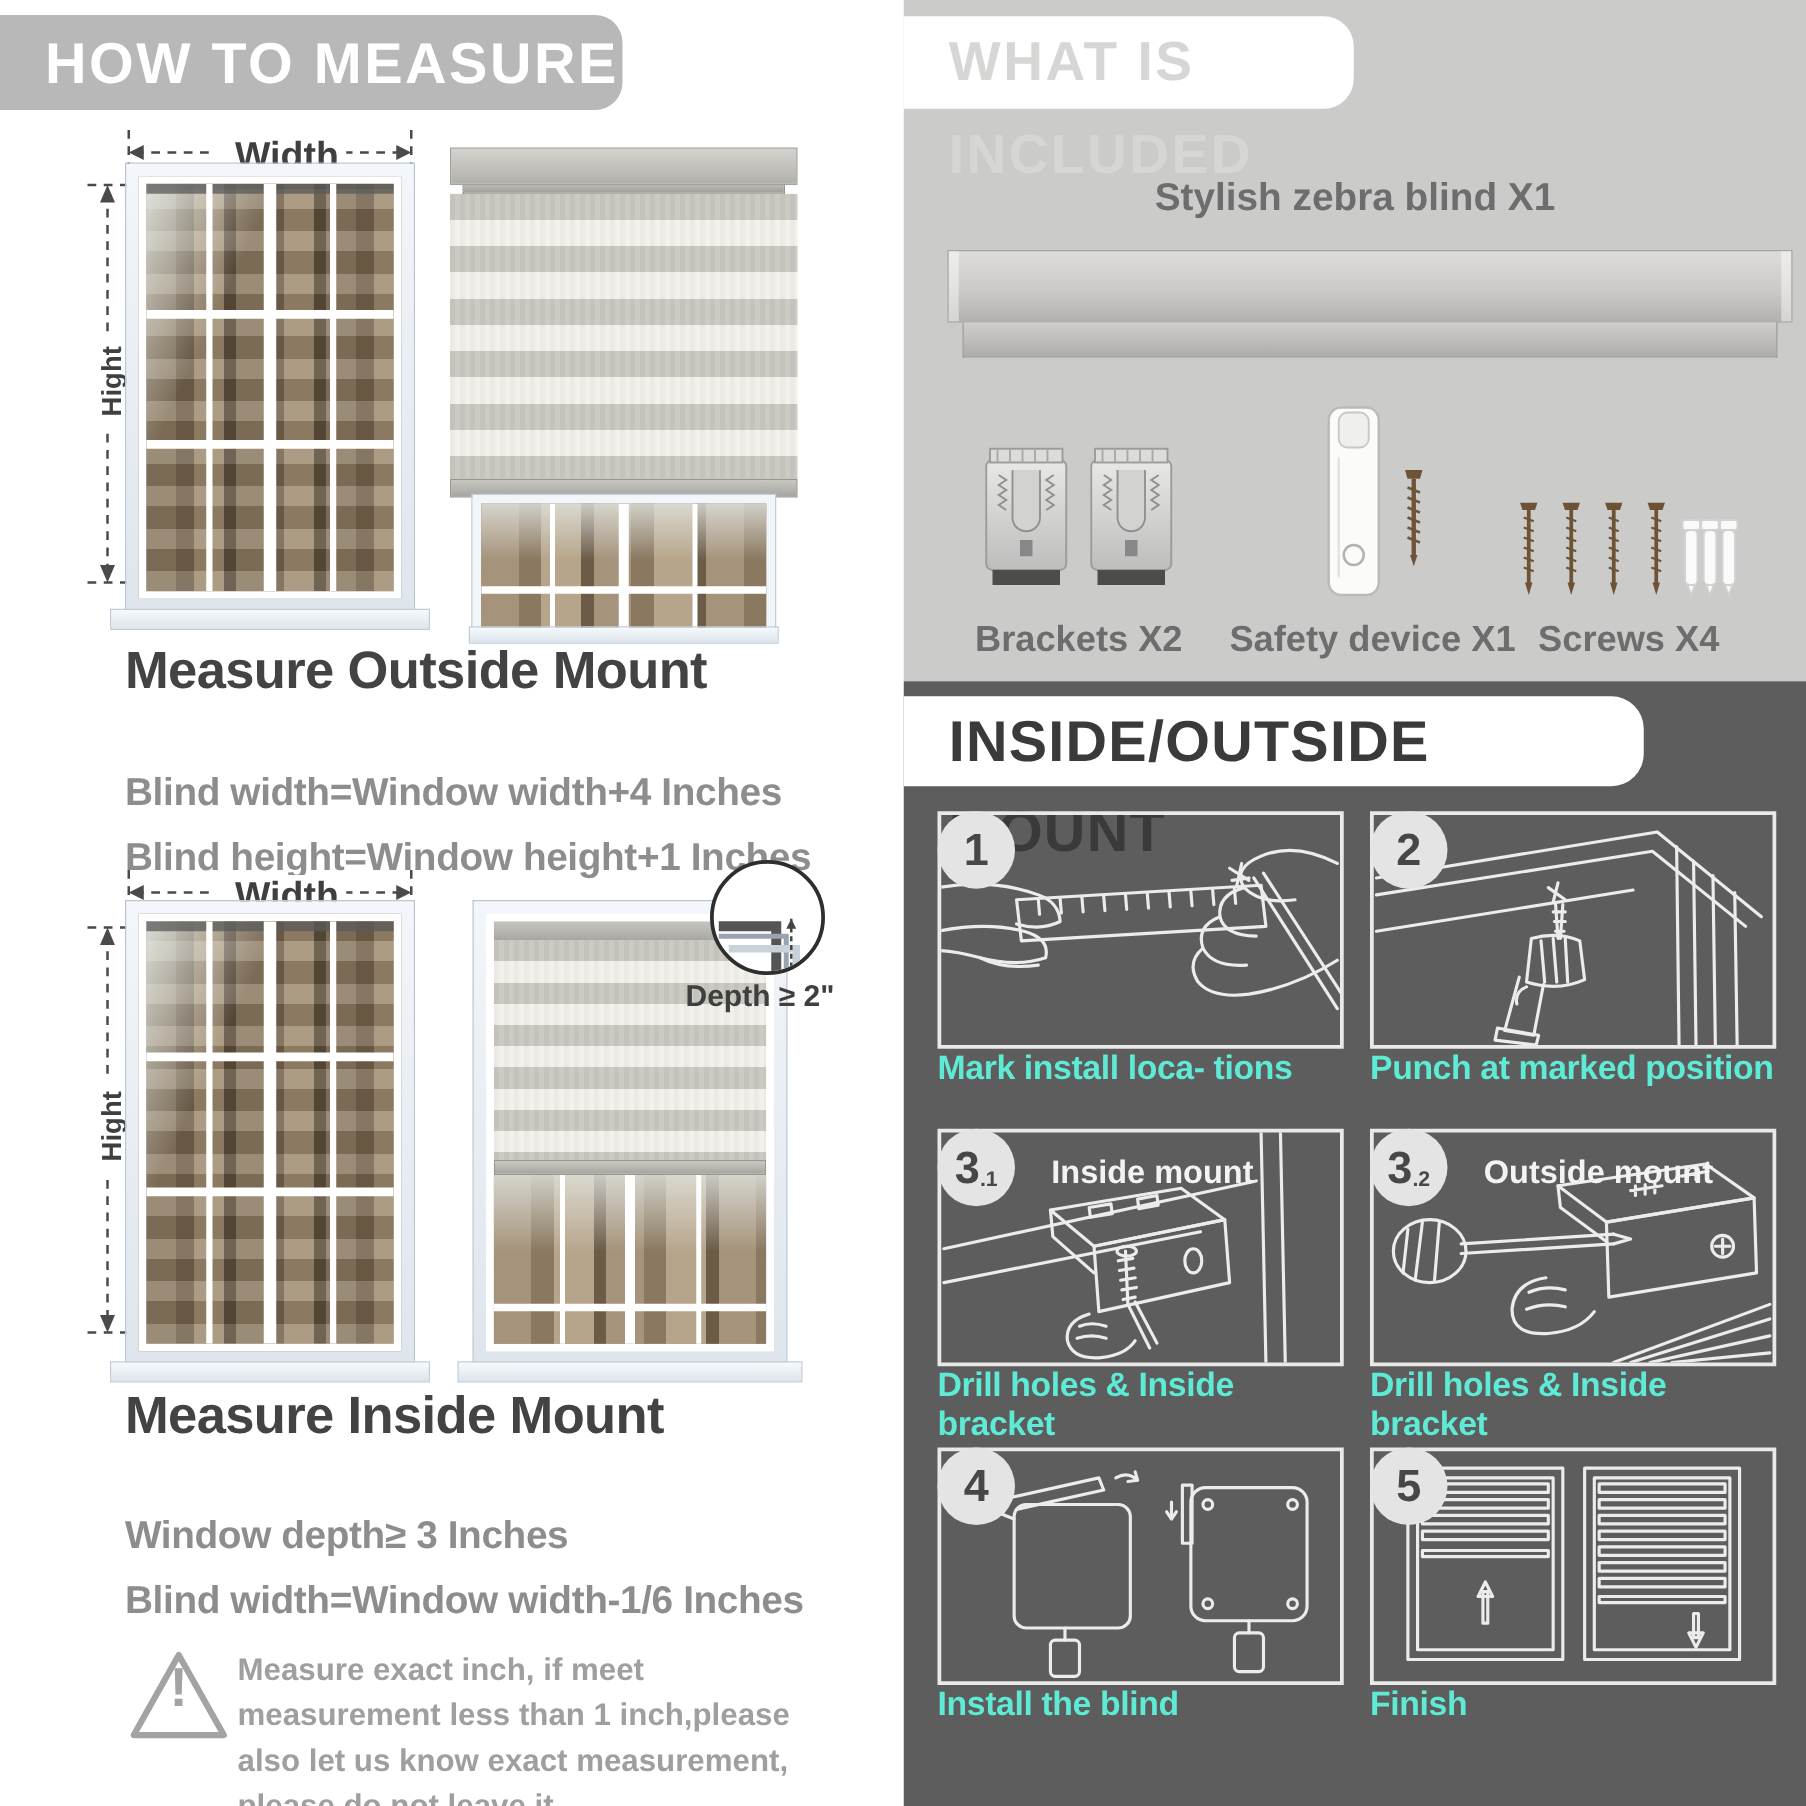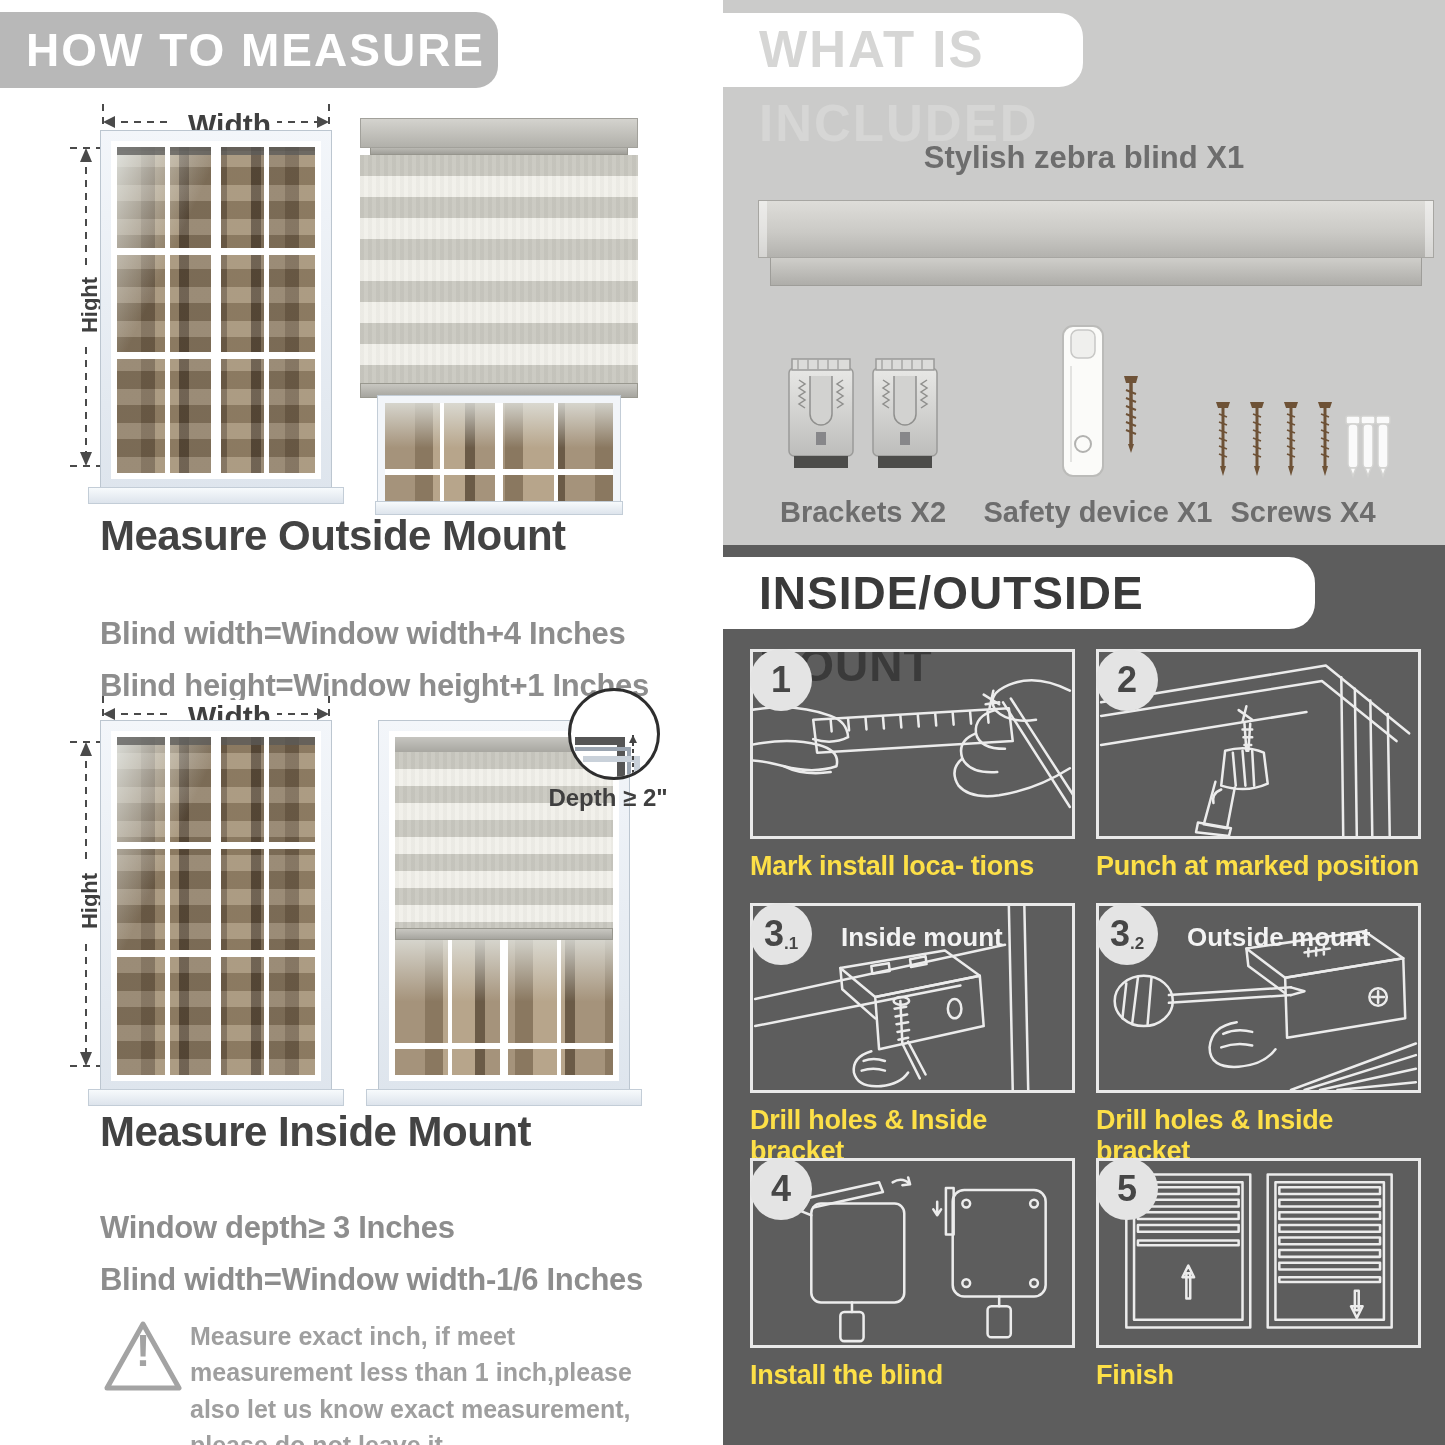--- a/index.html
+++ b/index.html
@@ -3,21 +3,21 @@
 <meta charset="utf-8">
 <style>
   html,body{margin:0;padding:0;background:#fff;}
   #page{position:relative;width:1445px;height:1445px;background:#ffffff;overflow:hidden;
         font-family:"Liberation Sans",sans-serif;font-weight:700;}
   .abs{position:absolute;}
 
   
   .h1bar{position:absolute;left:0;top:12px;width:498px;height:76px;background:#b8b8b8;
          border-radius:0 22px 22px 0;color:#fff;font-size:46px;letter-spacing:2px;
-         line-height:76px;padding-left:26px;box-sizing:border-box;}
+         line-height:76px;padding-left:36px;box-sizing:border-box;}
   .mtitle{position:absolute;left:100px;font-size:42px;color:#434343;letter-spacing:-0.5px;}
   .mline{position:absolute;left:100px;font-size:31px;color:#8d8d8d;letter-spacing:-0.3px;margin-top:46px;}
 
   
   .window{position:absolute;background:linear-gradient(#f3f6fa,#dee5ed);
           border:1px solid #bcc6d0;padding:10px;box-sizing:border-box;}
   .sash{position:relative;width:100%;height:100%;border:6px solid #fff;box-sizing:border-box;
         overflow:hidden;}
   .photo1{background:
       linear-gradient(115deg, rgba(236,241,239,.85) 0%, rgba(236,241,239,0) 30%),
@@ -62,21 +62,21 @@
 
   
   .warntext{position:absolute;left:190px;top:1318px;width:470px;font-size:25px;
       color:#9f9f9f;line-height:1.45;}
   .warnbang{position:absolute;left:100px;top:1326px;width:86px;text-align:center;
       font-size:44px;color:#a3a3a3;}
 
   
   .included{position:absolute;left:723px;top:0;width:722px;height:545px;background:#cbcbca;}
   .band1{position:absolute;left:0;top:13px;width:360px;height:74px;background:#fff;
-         border-radius:0 24px 24px 0;color:#d6d6d5;font-size:51px;letter-spacing:2px;
+         border-radius:0 24px 24px 0;color:#d6d6d5;font-size:44px;letter-spacing:2px;
          line-height:74px;padding-left:36px;box-sizing:border-box;}
   .blindtitle{position:absolute;left:0;top:140px;width:100%;text-align:center;
          font-size:31px;color:#6d6d6d;}
   .rail1{position:absolute;left:35px;top:200px;width:676px;height:58px;
          background:linear-gradient(180deg,#deddd9,#cbcac6 55%,#b3b2ae);
          border:1px solid #a7a6a2;box-sizing:border-box;}
   .rail1::before,.rail1::after{content:"";position:absolute;top:0;bottom:0;width:8px;background:rgba(255,255,255,.45);}
   .rail1::before{left:0;} .rail1::after{right:0;}
   .rail2{position:absolute;left:47px;top:258px;width:652px;height:28px;
          background:linear-gradient(180deg,#cfceca,#aeada9);
@@ -90,21 +90,21 @@
   .band2{position:absolute;left:0;top:12px;width:592px;height:72px;background:#fff;
          border-radius:0 26px 26px 0;color:#3a3a3a;font-size:46px;letter-spacing:1px;
          line-height:72px;padding-left:36px;box-sizing:border-box;}
   .step{position:absolute;width:325px;}
   .panelbox{position:relative;width:325px;height:190px;border:3px solid #e9e9e9;box-sizing:border-box;}
   .badge{position:absolute;left:-3px;top:-3px;width:62px;height:62px;border-radius:50%;
          background:#e4e4e4;color:#474747;display:flex;align-items:center;justify-content:center;
          font-size:36px;}
   .badge .sub{font-size:17px;align-self:flex-end;margin-bottom:11px;}
   .plabel{position:absolute;left:88px;top:16px;color:#f3f3f3;font-size:26px;}
-  .caption{margin-top:12px;color:#fde047;font-size:27px;letter-spacing:-0.3px;}
+  .caption{color:#5eead4;font-size:27px;letter-spacing:-0.3px;}
   .art{position:absolute;inset:0;width:100%;height:100%;}
   .lineart *{stroke:#ececec;fill:none;stroke-width:2.6;stroke-linecap:round;stroke-linejoin:round;}
   .lineart .fillb{fill:#d8d8d8;stroke:none;}
 
   
   .metal{fill:url(#gmetal);stroke:#9b9b99;stroke-width:1.5;}
 </style>
 </head>
 <body>
 

